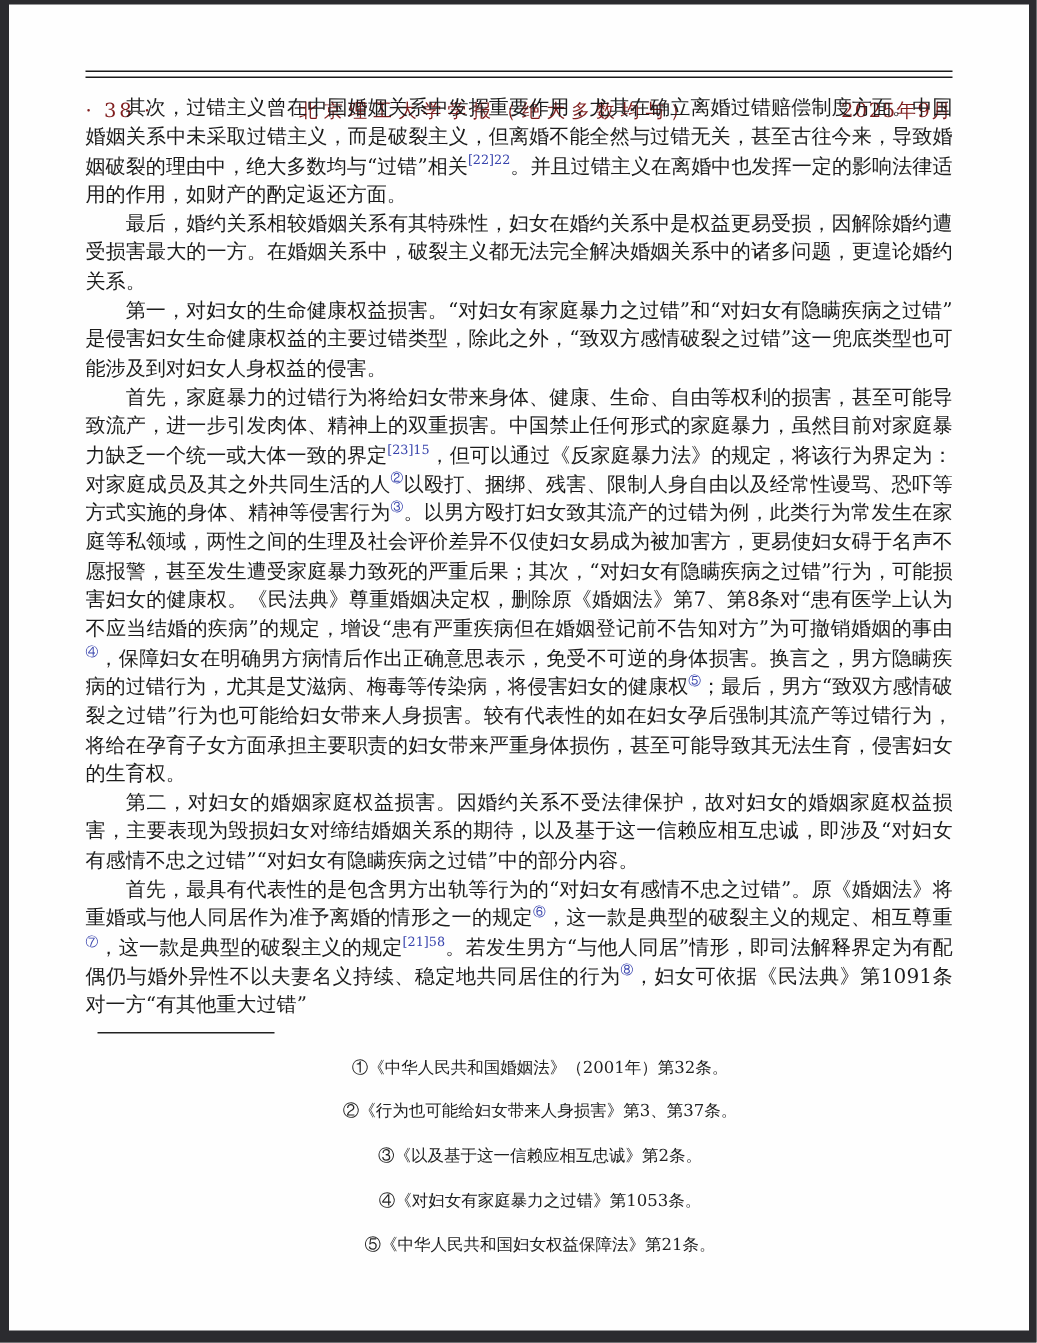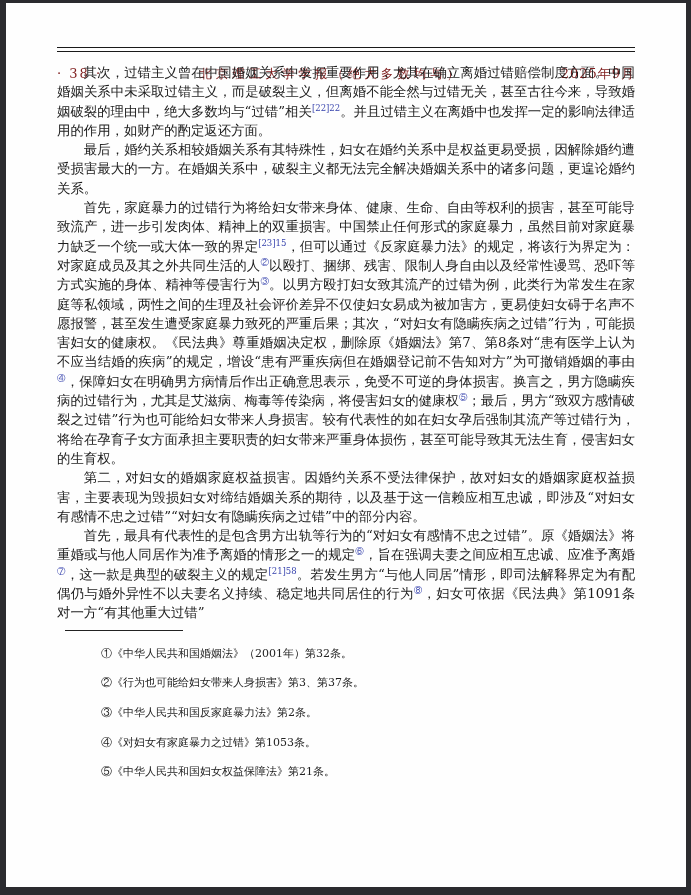--- a/index.html
+++ b/index.html
@@ -60,48 +60,49 @@
     width:118px;
     border-top:1.2px solid #222;
   }
   .footnotes{
     margin-top:6px;
     padding-left:28px;
     font-size:11px;
     line-height:13.7px;
     color:#222;
   }
-  .footnotes .fn{margin:16px;}
+  .footnotes .fn{margin:16px;text-align:center;}
 </style>
 </head>
 <body>
 
 <div class="viewport">
   <div class="page">
 
     <div class="header">
       <span class="pageno">· 38 ·</span>
       <span class="jtitle">北京理工大学学报（绝大多数均与）</span>
       <span class="jdate">2025年9月</span>
     </div>
     <div class="header-rule"></div>
 
     <div class="bodytext">
       <p class="para"><span>其次，过错主义曾在中国婚姻关系中发挥重要作用，尤其在确立离婚过错赔偿制度方面。中国婚姻关系中未采取过错主义，而是破裂主义，但离婚不能全然与过错无关，甚至古往今来，导致婚姻破裂的理由中，绝大多数均与“过错”相关</span><sup class="ref">[22]22</sup><span>。并且过错主义在离婚中也发挥一定的影响法律适用的作用，如财产的酌定返还方面。</span></p>
       <p class="para"><span>最后，婚约关系相较婚姻关系有其特殊性，妇女在婚约关系中是权益更易受损，因解除婚约遭受损害最大的一方。在婚姻关系中，破裂主义都无法完全解决婚姻关系中的诸多问题，更遑论婚约关系。</span></p>
+      <p class="para"><span>第一，对妇女的生命健康权益损害。“对妇女有家庭暴力之过错”和“对妇女有隐瞒疾病之过错”是侵害妇女生命健康权益的主要过错类型，除此之外，“致双方感情破裂之过错”这一兜底类型也可能涉及到对妇女人身权益的侵害。</span></p>
       <p class="para"><span>首先，家庭暴力的过错行为将给妇女带来身体、健康、生命、自由等权利的损害，甚至可能导致流产，进一步引发肉体、精神上的双重损害。中国禁止任何形式的家庭暴力，虽然目前对家庭暴力缺乏一个统一或大体一致的界定</span><sup class="ref">[23]15</sup><span>，但可以通过《反家庭暴力法》的规定，将该行为界定为：对家庭成员及其之外共同生活的人</span><sup class="ref">②</sup><span>以殴打、捆绑、残害、限制人身自由以及经常性谩骂、恐吓等方式实施的身体、精神等侵害行为</span><sup class="ref">③</sup><span>。以男方殴打妇女致其流产的过错为例，此类行为常发生在家庭等私领域，两性之间的生理及社会评价差异不仅使妇女易成为被加害方，更易使妇女碍于名声不愿报警，甚至发生遭受家庭暴力致死的严重后果；其次，“对妇女有隐瞒疾病之过错”行为，可能损害妇女的健康权。《民法典》尊重婚姻决定权，删除原《婚姻法》第7、第8条对“患有医学上认为不应当结婚的疾病”的规定，增设“患有严重疾病但在婚姻登记前不告知对方”为可撤销婚姻的事由</span><sup class="ref">④</sup><span>，保障妇女在明确男方病情后作出正确意思表示，免受不可逆的身体损害。换言之，男方隐瞒疾病的过错行为，尤其是艾滋病、梅毒等传染病，将侵害妇女的健康权</span><sup class="ref">⑤</sup><span>；最后，男方“致双方感情破裂之过错”行为也可能给妇女带来人身损害。较有代表性的如在妇女孕后强制其流产等过错行为，将给在孕育子女方面承担主要职责的妇女带来严重身体损伤，甚至可能导致其无法生育，侵害妇女的生育权。</span></p>
       <p class="para"><span>第二，对妇女的婚姻家庭权益损害。因婚约关系不受法律保护，故对妇女的婚姻家庭权益损害，主要表现为毁损妇女对缔结婚姻关系的期待，以及基于这一信赖应相互忠诚，即涉及“对妇女有感情不忠之过错”“对妇女有隐瞒疾病之过错”中的部分内容。</span></p>
-      <p class="para"><span>首先，最具有代表性的是包含男方出轨等行为的“对妇女有感情不忠之过错”。原《婚姻法》将重婚或与他人同居作为准予离婚的情形之一的规定</span><sup class="ref">⑥</sup><span>，旨在强调夫妻之间应相互忠诚、应准予离婚</span><sup class="ref">⑦</sup><span>，这一款是典型的破裂主义的规定</span><sup class="ref">[21]58</sup><span>。若发生男方“与他人同居”情形，即司法解释界定为有配偶仍与婚外异性不以夫妻名义持续、稳定地共同居住的行为</span><sup class="ref">⑧</sup><span>，妇女可依据《民法典》第1091条对一方“有其他重大过错”</span></p>
+      <p class="para"><span>首先，最具有代表性的是包含男方出轨等行为的“对妇女有感情不忠之过错”。原《婚姻法》将重婚或与他人同居作为准予离婚的情形之一的规定</span><sup class="ref">⑥</sup><span>，这一款是典型的破裂主义的规定、相互尊重</span><sup class="ref">⑦</sup><span>，这一款是典型的破裂主义的规定</span><sup class="ref">[21]58</sup><span>。若发生男方“与他人同居”情形，即司法解释界定为有配偶仍与婚外异性不以夫妻名义持续、稳定地共同居住的行为</span><sup class="ref">⑧</sup><span>，妇女可依据《民法典》第1091条对一方“有其他重大过错”</span></p>
     </div>
 
     <div class="footnote-sep"></div>
 
     <div class="footnotes">
       <p class="fn">①《中华人民共和国婚姻法》（2001年）第32条。</p>
       <p class="fn">②《行为也可能给妇女带来人身损害》第3、第37条。</p>
-      <p class="fn">③《中华人民共和国反家庭暴力法》第2条。</p>
+      <p class="fn">③《以及基于这一信赖应相互忠诚》第2条。</p>
       <p class="fn">④《对妇女有家庭暴力之过错》第1053条。</p>
       <p class="fn">⑤《中华人民共和国妇女权益保障法》第21条。</p>
 
     </div>
 
   </div>
 </div>
 
 </body></html>

